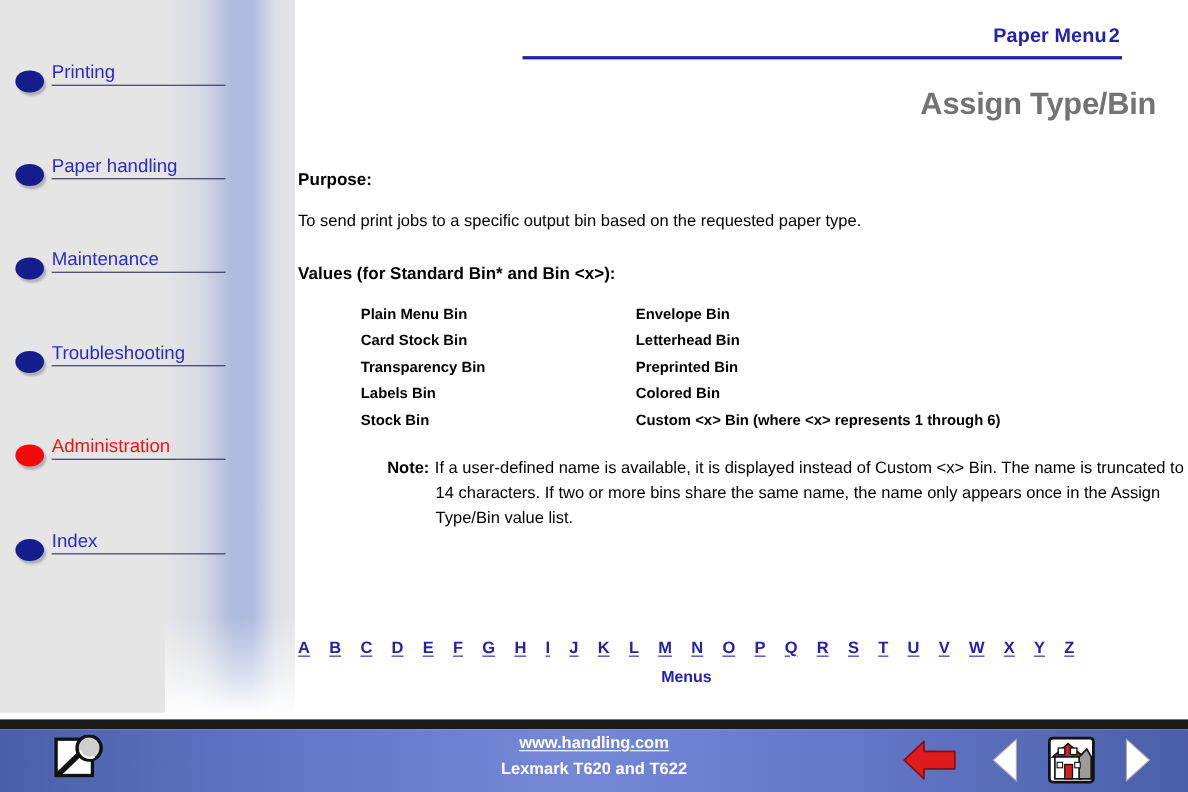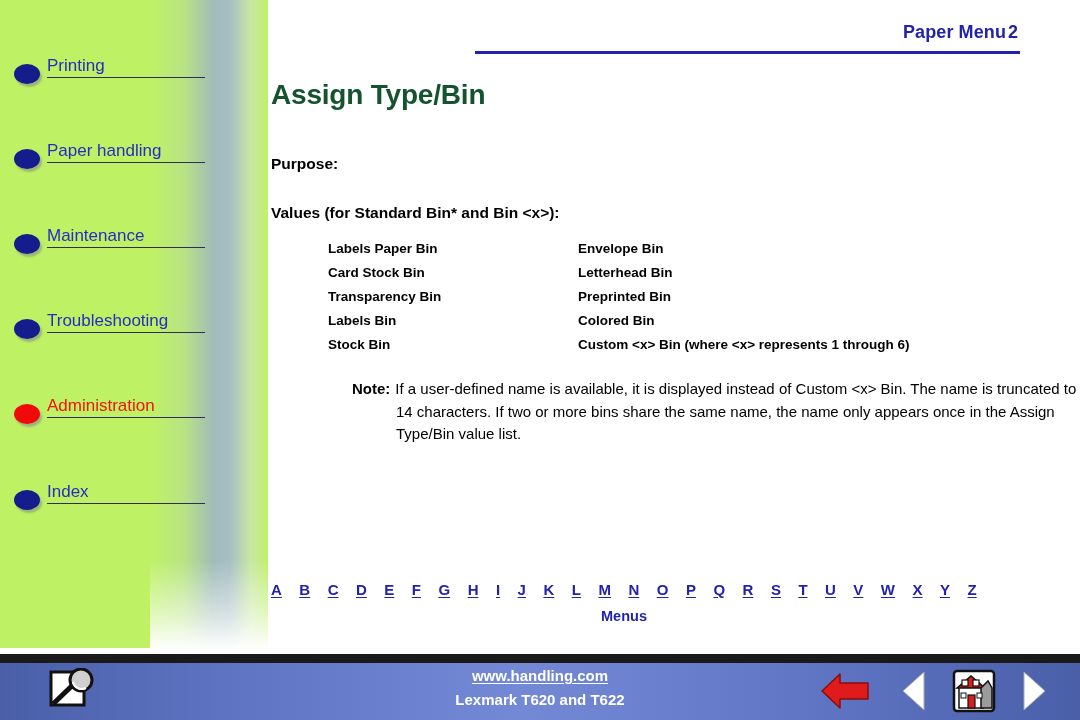--- a/index.html
+++ b/index.html
@@ -15,21 +15,21 @@
     position: relative;
   }
 
   
   #sidebar {
     position: absolute;
     left: 0;
     top: 0;
     width: 268px;
     height: 648px;
-    background: #bef264;
+    background: #e5e5e5;
   }
   
   #sidebar-gradient {
     position: absolute;
     left: 150px;
     top: 0;
     width: 120px;
     height: 648px;
     background: linear-gradient(to right,
         rgba(255,255,255,0) 0%,
@@ -130,24 +130,25 @@
   
   #main {
     position: absolute;
     left: 271px;
     top: 78px;
     width: 780px;
   }
   #page-title {
     font-size: 28px;
     font-weight: bold;
-    color: #14532d;
+    color: #737373;
     letter-spacing: -0.2px;
     margin: 0;
     line-height: 34px;
+    text-align: right;
   }
   .section-heading {
     font-size: 15.5px;
     font-weight: bold;
     color: #000000;
     line-height: 20px;
   }
   #purpose-heading { margin-top: 42px; }
   #purpose-text {
     margin-top: 17px;
@@ -335,27 +336,28 @@
     <span id="header-page">2</span>
   </div>
   <div id="header-rule"></div>
 </div>
 
 <div id="main">
 
   <h1 id="page-title">Assign Type/Bin</h1>
 
   <div id="purpose-heading" class="section-heading">Purpose:</div>
+  <div id="purpose-text">To send print jobs to a specific output bin based on the requested paper type.</div>
 
   <div id="values-heading" class="section-heading">Values (for Standard Bin* and Bin &lt;x&gt;):</div>
 
   <table id="values-table">
     <tbody>
       <tr>
-        <td class="col1">Labels Paper Bin</td>
+        <td class="col1">Plain Menu Bin</td>
         <td class="col2">Envelope Bin</td>
       </tr>
       <tr>
         <td class="col1">Card Stock Bin</td>
         <td class="col2">Letterhead Bin</td>
       </tr>
       <tr>
         <td class="col1">Transparency Bin</td>
         <td class="col2">Preprinted Bin</td>
       </tr>

